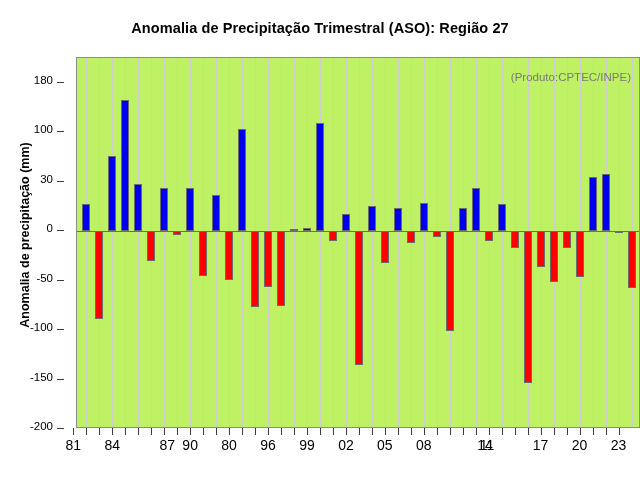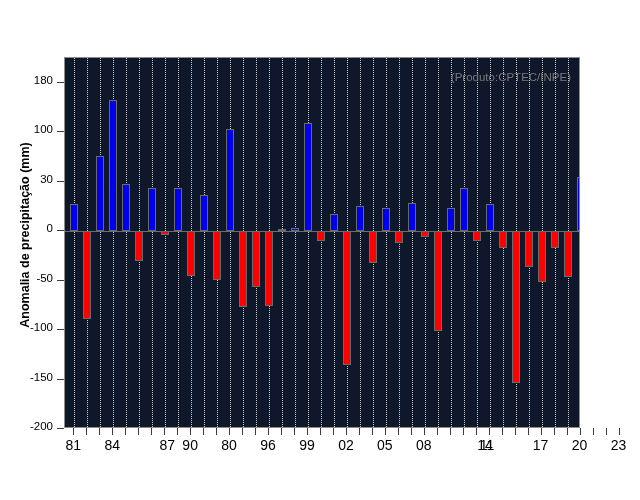--- a/index.html
+++ b/index.html
@@ -49,27 +49,27 @@
     top: 466px;
     width: 640px;
     text-align: center;
     font-size: 12.5px;
     font-weight: bold;
     color: #000000;
   }
   
   #plot {
     position: absolute;
-    left: 64px;
+    left: 76px;
     top: 57px;
-    width: 516px;
+    width: 564px;
     height: 371px;
     border: 1px solid #8c8c8c;
     box-sizing: border-box;
-    background: #0f172a;
+    background: #bef264;
     overflow: hidden;
   }
   .vgrid {
     position: absolute;
     top: 0;
     width: 0;
     height: 100%;
     border-left: 1px dotted #c9c9c9;
   }
   .zeroline {
@@ -123,20 +123,21 @@
     text-align: center;
     font-size: 14px;
     color: #000000;
   }
 </style>
 </head>
 <body>
 
 <div id="figure">
 
+  <div class="chart-title">Anomalia de Precipitação Trimestral (ASO): Região 27</div>
 
   <div class="ylabel">Anomalia de precipitação (mm)</div>
 
   <div id="yaxis">
       <div class="ytick" style="top: 81.73px;"></div>
       <div class="ytick-label" style="top: 73.73px; left: 0px; width: 53px;">180</div>
       <div class="ytick" style="top: 131.2px;"></div>
       <div class="ytick-label" style="top: 123.2px; left: 0px; width: 53px;">100</div>
       <div class="ytick" style="top: 180.67px;"></div>
       <div class="ytick-label" style="top: 172.67px; left: 0px; width: 53px;">30</div>

